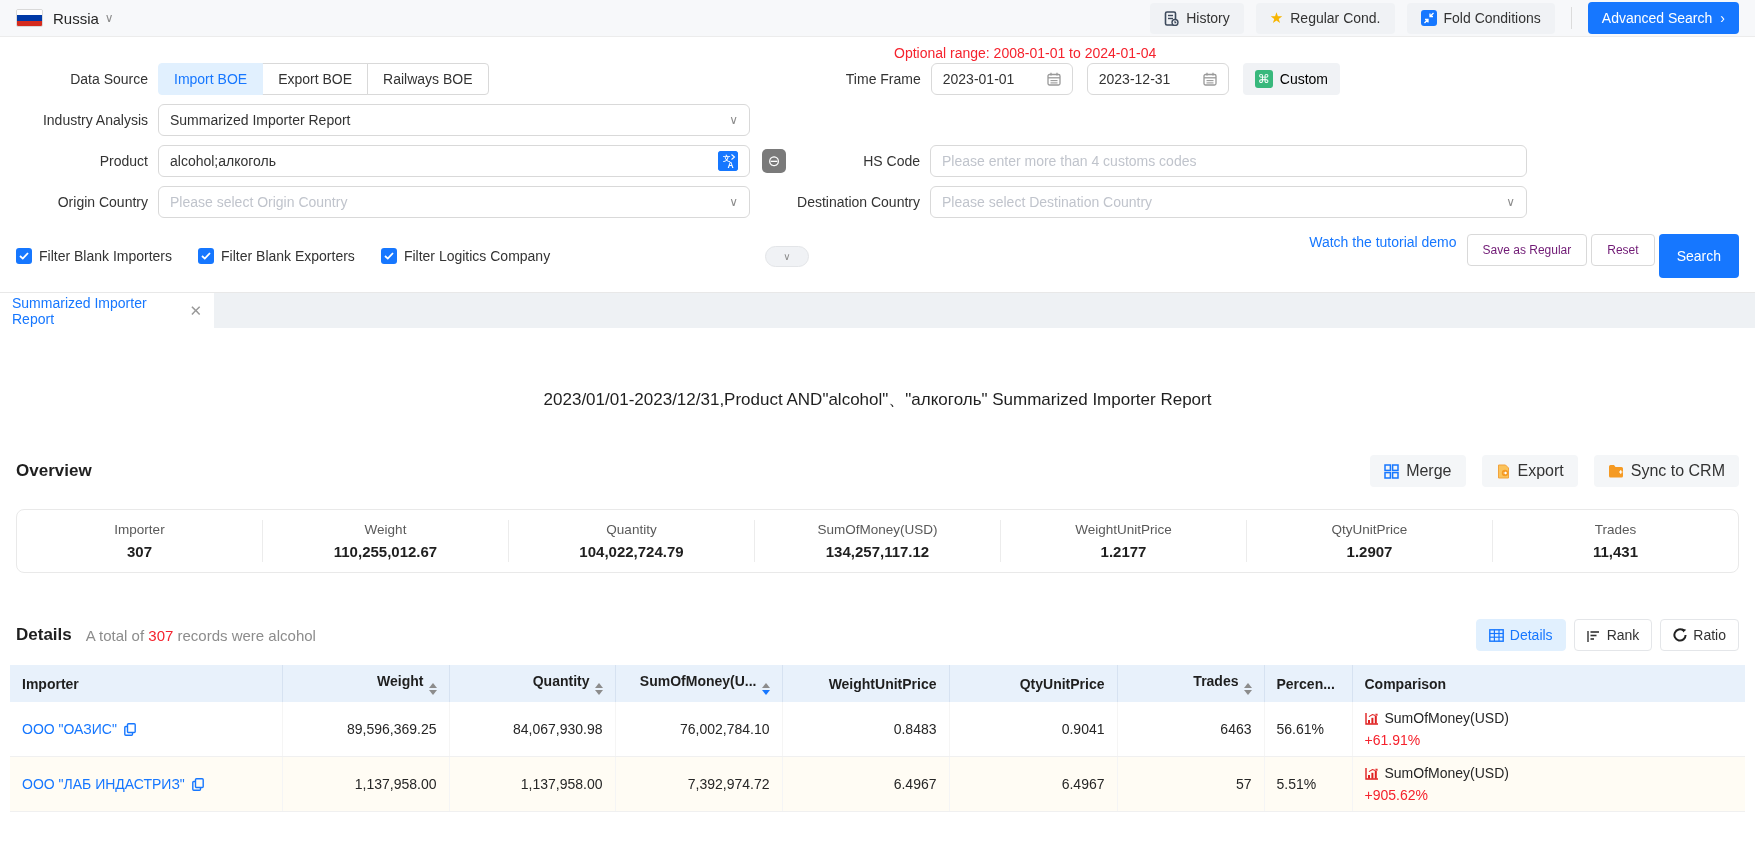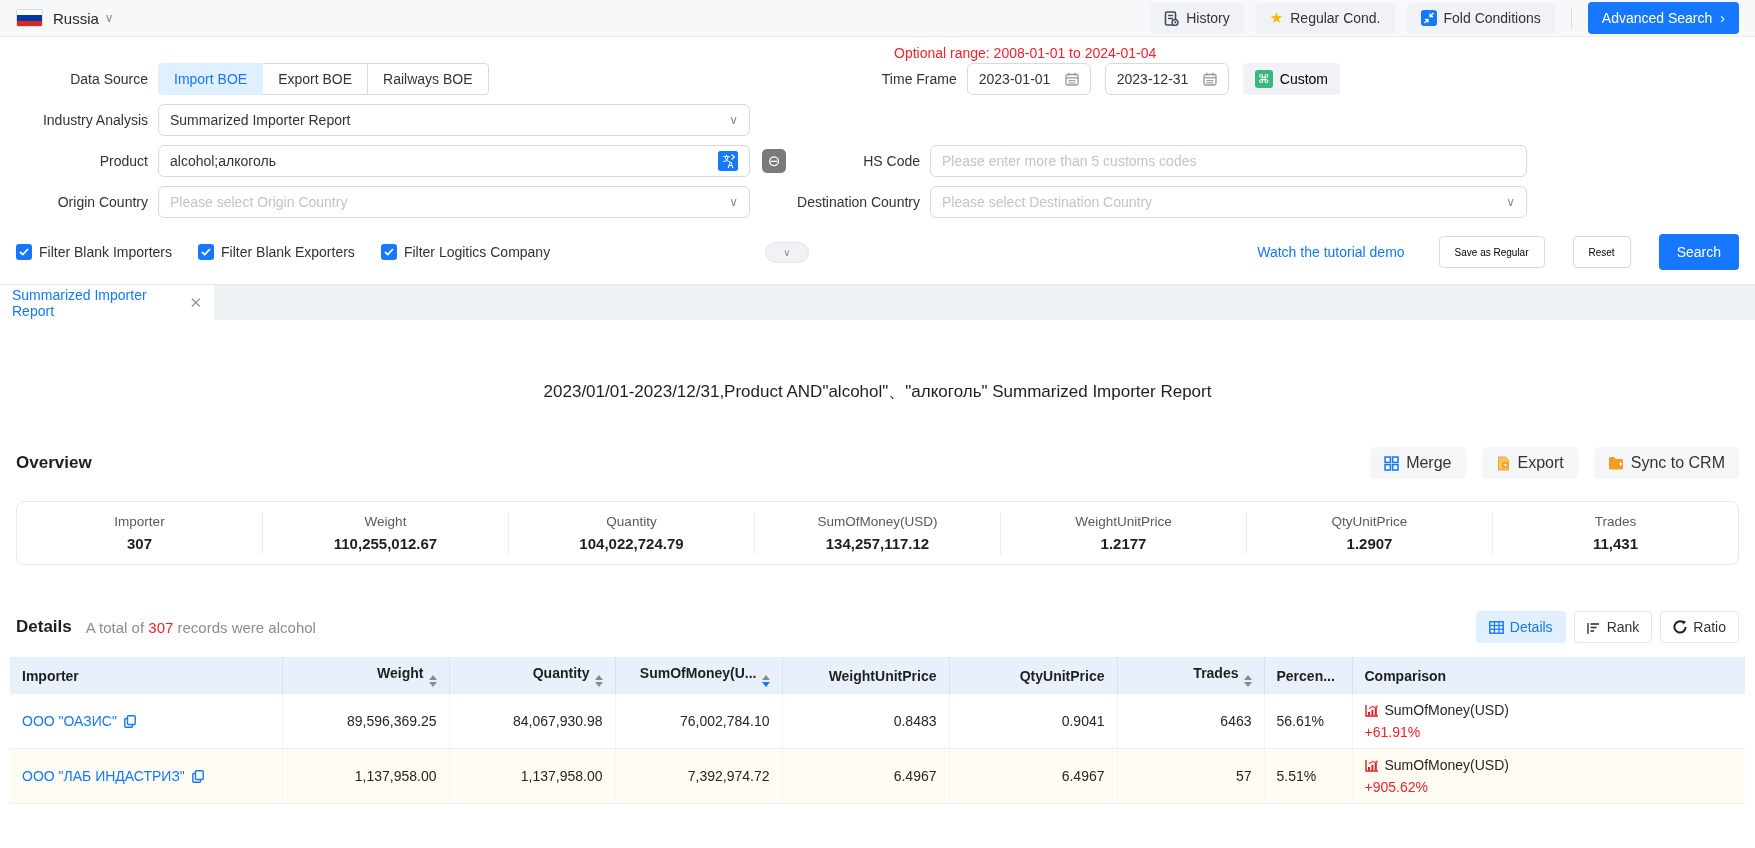--- a/index.html
+++ b/index.html
@@ -34,41 +34,41 @@
     font-size:14px; color:#333; cursor:pointer; display:flex; align-items:center; }
   .seg-btn:first-child { margin-left:0; border-radius:4px 0 0 4px; }
   .seg-btn:last-child { border-radius:0 4px 4px 0; }
   .seg-btn.active { background:#e1f0fe; border-color:#e1f0fe; color:#1677ff; z-index:1; }
   .inp, .sel { height:32px; border:1px solid #d9d9d9; border-radius:6px; background:#fff;
     display:flex; align-items:center; padding:0 11px; font-size:14px; color:#333; }
   .sel { justify-content:space-between; }
   .placeholder { color:#c0c4cc; }
   .w592 { width:592px; } .w597 { width:597px; }
   .right-col { margin-left:auto; display:flex; align-items:center; }
-  .date-box { width:124px; justify-content:space-between; }
+  .date-box { width:142px; justify-content:space-between; }
   .cal { color:#999; }
   .custom-btn { height:32px; background:#f0f2f5; border:none; border-radius:4px; padding:0 12px;
     margin-left:14px; display:inline-flex; align-items:center; gap:7px; font-size:14px; cursor:pointer; }
   .custom-ic { width:18px; height:18px; background:#38b87c; border-radius:3px; color:#fff;
     font-size:12px; display:inline-flex; align-items:center; justify-content:center; }
   .translate-ic { width:20px; height:20px; background:#1677ff; border-radius:3px; margin-left:auto; flex:none; }
   .exclude-btn { width:24px; height:24px; background:#7a7a7a; border:none; border-radius:5px; margin-left:12px;
     color:#fff; font-size:15px; display:inline-flex; align-items:center; justify-content:center; cursor:pointer; }
   .checks { display:flex; align-items:center; gap:26px; padding-left:16px; }
   .check-item { display:flex; align-items:center; gap:7px; cursor:pointer; }
   .cbox { width:16px; height:16px; background:#1677ff; border-radius:3px; display:inline-flex;
     align-items:center; justify-content:center; flex:none; }
   .collapse-pill { position:absolute; left:765px; width:44px; height:21px; background:#f0f2f5;
     border:1px solid #e3e5e8; border-radius:11px; color:#8c8c8c; font-size:10px;
     display:flex; align-items:center; justify-content:center; cursor:pointer; }
-  .actions { margin-left:auto; display:flex; align-items:center; gap:28px; padding-right:16px; }
+  .actions { margin-left:auto; display:flex; gap:4px; padding-right:16px; }
   .link { color:#1677ff; cursor:pointer; margin-right:6px; }
   .ghost-btn { height:32px; background:#fff; border:1px solid #d9d9d9; border-radius:4px;
-    padding:0 15px; font-size:10px; color:#000000; cursor:pointer; }
-  .primary-btn { height:36px; background:#1677ff; border:none; border-radius:4px;
+    padding:0 15px; font-size:12px; color:#701a75; cursor:pointer; }
+  .primary-btn { height:44px; background:#1677ff; border:none; border-radius:4px;
     padding:0 18px; font-size:14px; color:#fff; cursor:pointer; }
   .form-divider { height:1px; background:#e8e8e8; margin-top:14px; }
 
   
   .tabbar { height:35px; background:#eef1f4; display:flex; }
   .tab { width:214px; background:#fff; display:flex; align-items:center; padding:0 12px;
     color:#1677ff; font-size:14px; cursor:pointer; }
   .tab-close { margin-left:auto; color:#999; font-size:15px; cursor:pointer; }
 
   
@@ -218,21 +218,21 @@
           <text x="9.5" y="16.5" font-size="8.5" fill="#fff" font-family="sans-serif" font-weight="bold">A</text>
           <path d="M13.5 3.5 l3 2.5 -3 2.5" fill="none" stroke="#fff" stroke-width="1.1"></path>
         </svg>
     </div>
     <button class="exclude-btn">
         <span>⊖</span>
       </button>
     <div class="right-col" style="padding-right:228px;">
       <span class="rlabel">HS Code</span>
       <div class="inp w597">
-        <span class="placeholder">Please enter more than 5 customs codes</span>
+        <span class="placeholder">Please enter more than 4 customs codes</span>
       </div>
     </div>
   </div>
 
   <div class="frow">
     <span class="flabel">Origin Country</span>
     <div class="sel w592">
       <span class="placeholder">Please select Origin Country</span>
       <span class="chev">∨</span>
     </div>

